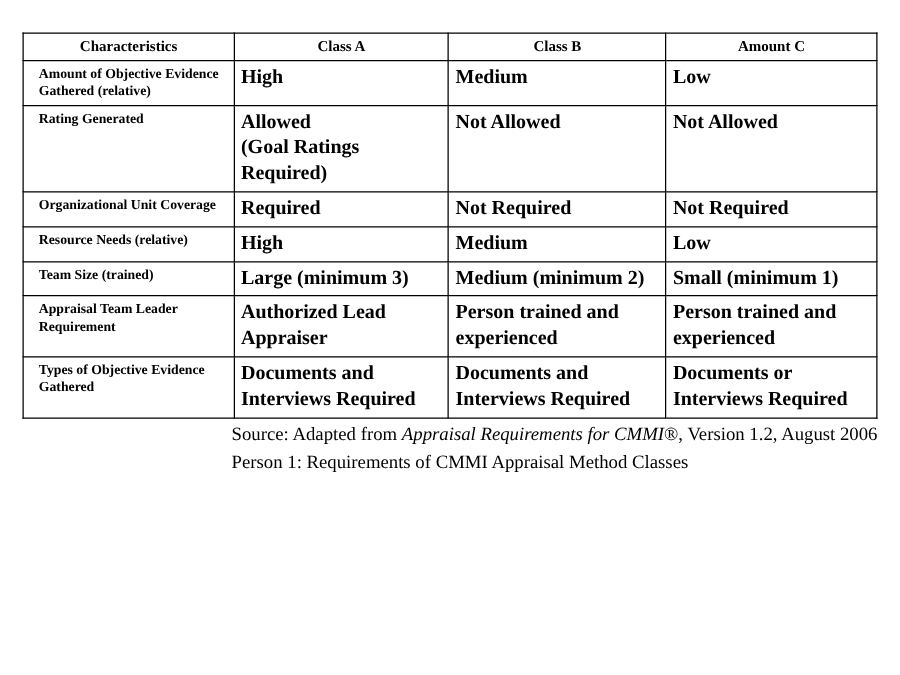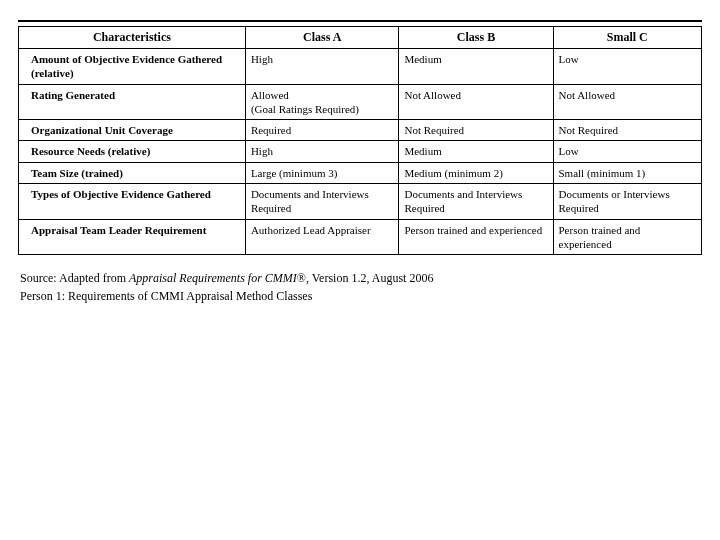--- a/index.html
+++ b/index.html
@@ -1,15 +1,15 @@
 <!DOCTYPE html>
 <html><head>
   <meta charset="utf-8">
   <style>
-    * { margin: 0; padding: 0; box-sizing: border-box; }
+    * { margin: 0; padding: 0; box-sizing: border-box; align-items: flex-end; }
     body {
       width: 720px;
       height: 540px;
       background: #fff;
       font-family: 'Times New Roman', Times, serif;
       overflow: hidden;
     }
     .page {
       width: 720px;
       height: 540px;
@@ -39,52 +39,53 @@
       background: #fff;
       font-weight: bold;
       text-align: center;
       padding: 3px 4px;
       font-size: 12px;
     }
     td {
       border: 1px solid #000;
       padding: 3px 5px;
       vertical-align: top;
-      font-size: 11px;
+      font-size: 16px;
       line-height: 1.3;
+      font-weight: bold;
     }
     td.char-col {
       font-weight: bold;
       font-size: 11px;
       padding-left: 12px;
     }
     .source-text {
-      font-size: 12px;
-      margin-top: 14px;
+      font-size: 15px;
+      margin-top: 2px;
       padding-left: 2px;
       line-height: 1.5;
     }
     .source-text em {
       font-style: italic;
     }
   </style>
 </head>
 <body>
 
 <div class="page">
   <h1 class="title"></h1>
   <hr class="divider">
 
   <table>
     <thead>
       <tr>
         <th>Characteristics</th>
         <th>Class A</th>
         <th>Class B</th>
-        <th>Small C</th>
+        <th>Amount C</th>
       </tr>
     </thead>
     <tbody id="table-body">
     <tr>
           <td class="char-col">Amount of Objective Evidence Gathered (relative)</td>
           <td>High</td>
           <td>Medium</td>
           <td>Low</td>
         </tr>
         <tr>
@@ -105,30 +106,30 @@
           <td>Medium</td>
           <td>Low</td>
         </tr>
         <tr>
           <td class="char-col">Team Size (trained)</td>
           <td>Large (minimum 3)</td>
           <td>Medium (minimum 2)</td>
           <td>Small (minimum 1)</td>
         </tr>
         <tr>
+          <td class="char-col">Appraisal Team Leader Requirement</td>
+          <td>Authorized Lead Appraiser</td>
+          <td>Person trained and experienced</td>
+          <td>Person trained and experienced</td>
+        </tr>
+        <tr>
           <td class="char-col">Types of Objective Evidence Gathered</td>
           <td>Documents and Interviews Required</td>
           <td>Documents and Interviews Required</td>
           <td>Documents or Interviews Required</td>
-        </tr>
-        <tr>
-          <td class="char-col">Appraisal Team Leader Requirement</td>
-          <td>Authorized Lead Appraiser</td>
-          <td>Person trained and experienced</td>
-          <td>Person trained and experienced</td>
         </tr>
       </tbody>
   </table>
 
   <div class="source-text">
     <div>Source: Adapted from <em>Appraisal Requirements for CMMI</em>®, Version 1.2, August 2006</div>
     <div>Person 1: Requirements of CMMI Appraisal Method Classes</div>
   </div>
 </div>
 

